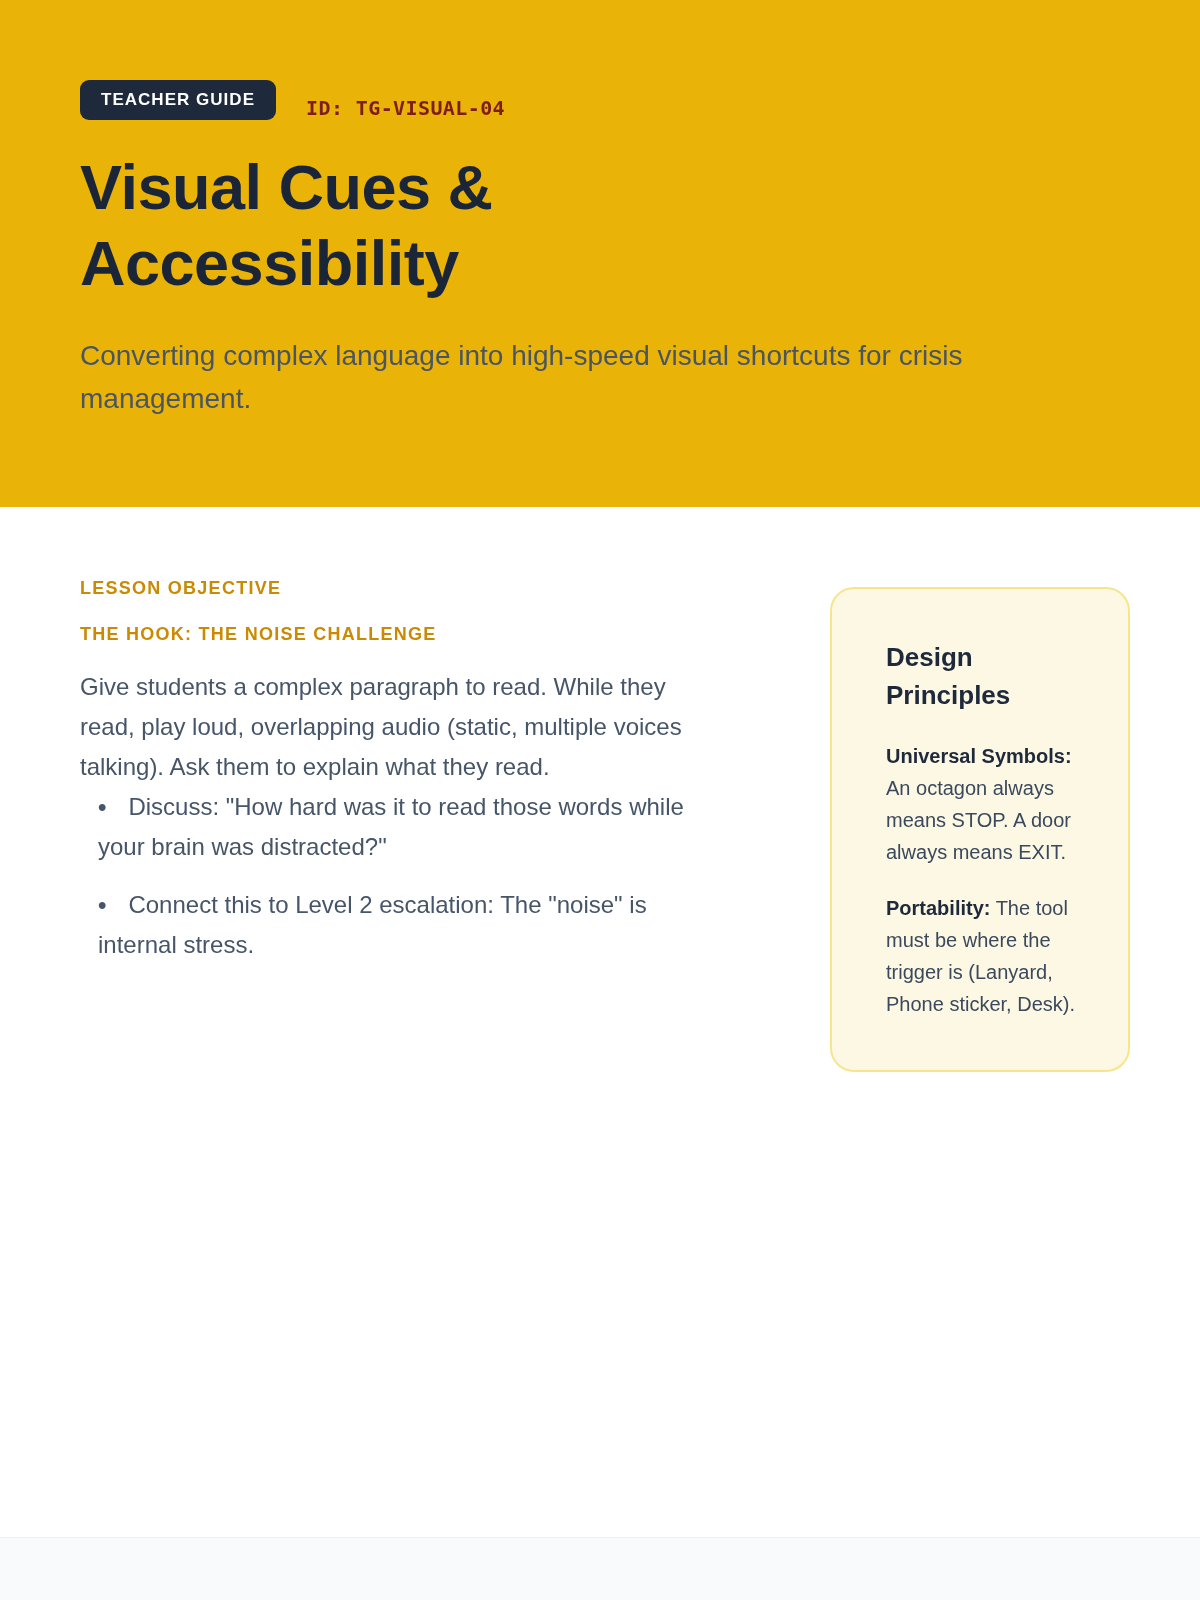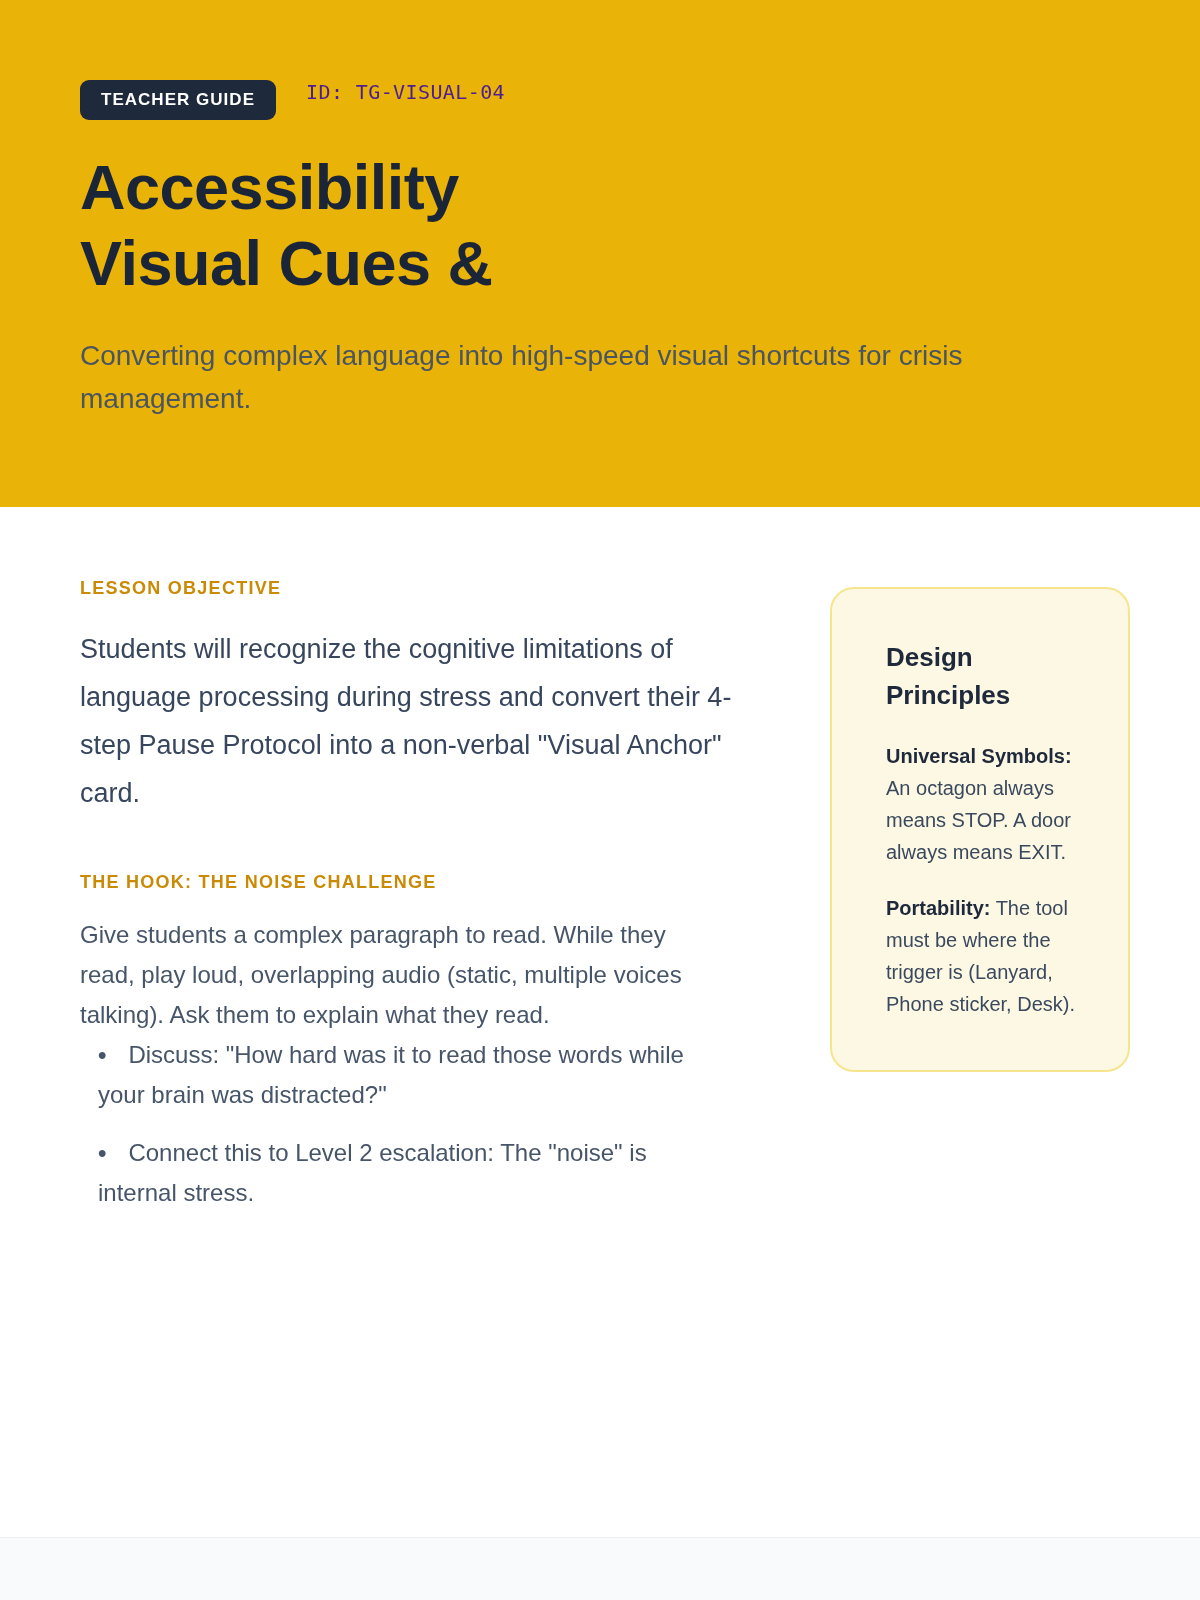--- a/index.html
+++ b/index.html
@@ -13,38 +13,38 @@
     font-family: "Liberation Sans", "DejaVu Sans", sans-serif;
     overflow: hidden;
   }
 
   
   .hero {
     height: 507px;
     background: #EAB308;
     padding: 80px 80px 0 80px;
   }
-  .hero-top { display: flex; align-items: flex-start; }
+  .hero-top { display: flex; align-items: flex-end; }
   .badge {
     display: inline-block;
     background: #1E293B;
     color: #ffffff;
     font-size: 17px;
     font-weight: 700;
     letter-spacing: 0.06em;
     padding: 10px 21px;
     border-radius: 9px;
     line-height: 1.2;
   }
   .doc-id {
     margin-left: 30px;
     font-family: "DejaVu Sans Mono", "Liberation Mono", monospace;
     font-size: 20px;
-    font-weight: 400;
-    color: #4c1d95;
+    font-weight: 700;
+    color: #7f1d1d;
     letter-spacing: 0.02em;
   }
   .title {
     margin-top: 30px;
     font-size: 63px;
     font-weight: 700;
     color: #1B2538;
     line-height: 1.2;
     letter-spacing: -0.5px;
   }
@@ -145,31 +145,30 @@
 <body>
 
 <div class="page">
 
   <header class="hero">
     <div class="hero-top">
       <span class="badge">TEACHER GUIDE</span>
       <span class="doc-id">ID: TG-VISUAL-04</span>
     </div>
     <h1 class="title">
+      <span class="title-line">Visual Cues &amp;</span>
       <span class="title-line">Accessibility</span>
-      <span class="title-line">Visual Cues &amp;</span>
     </h1>
     <p class="subtitle">Converting complex language into high-speed visual shortcuts for crisis management.</p>
   </header>
 
   <main class="content">
 
     <section class="left-col">
       <h2 class="eyebrow">LESSON OBJECTIVE</h2>
-      <p class="objective-text">Students will recognize the cognitive limitations of language processing during stress and convert their 4-step Pause Protocol into a non-verbal "Visual Anchor" card.</p>
 
       <h2 class="eyebrow hook-label">THE HOOK: THE NOISE CHALLENGE</h2>
       <p class="hook-text">Give students a complex paragraph to read. While they read, play loud, overlapping audio (static, multiple voices talking). Ask them to explain what they read.</p>
 
       <ul class="bullets">
         <li>Discuss: "How hard was it to read those words while your brain was distracted?"</li>
         <li>Connect this to Level 2 escalation: The "noise" is internal stress.</li>
       </ul>
     </section>
 

